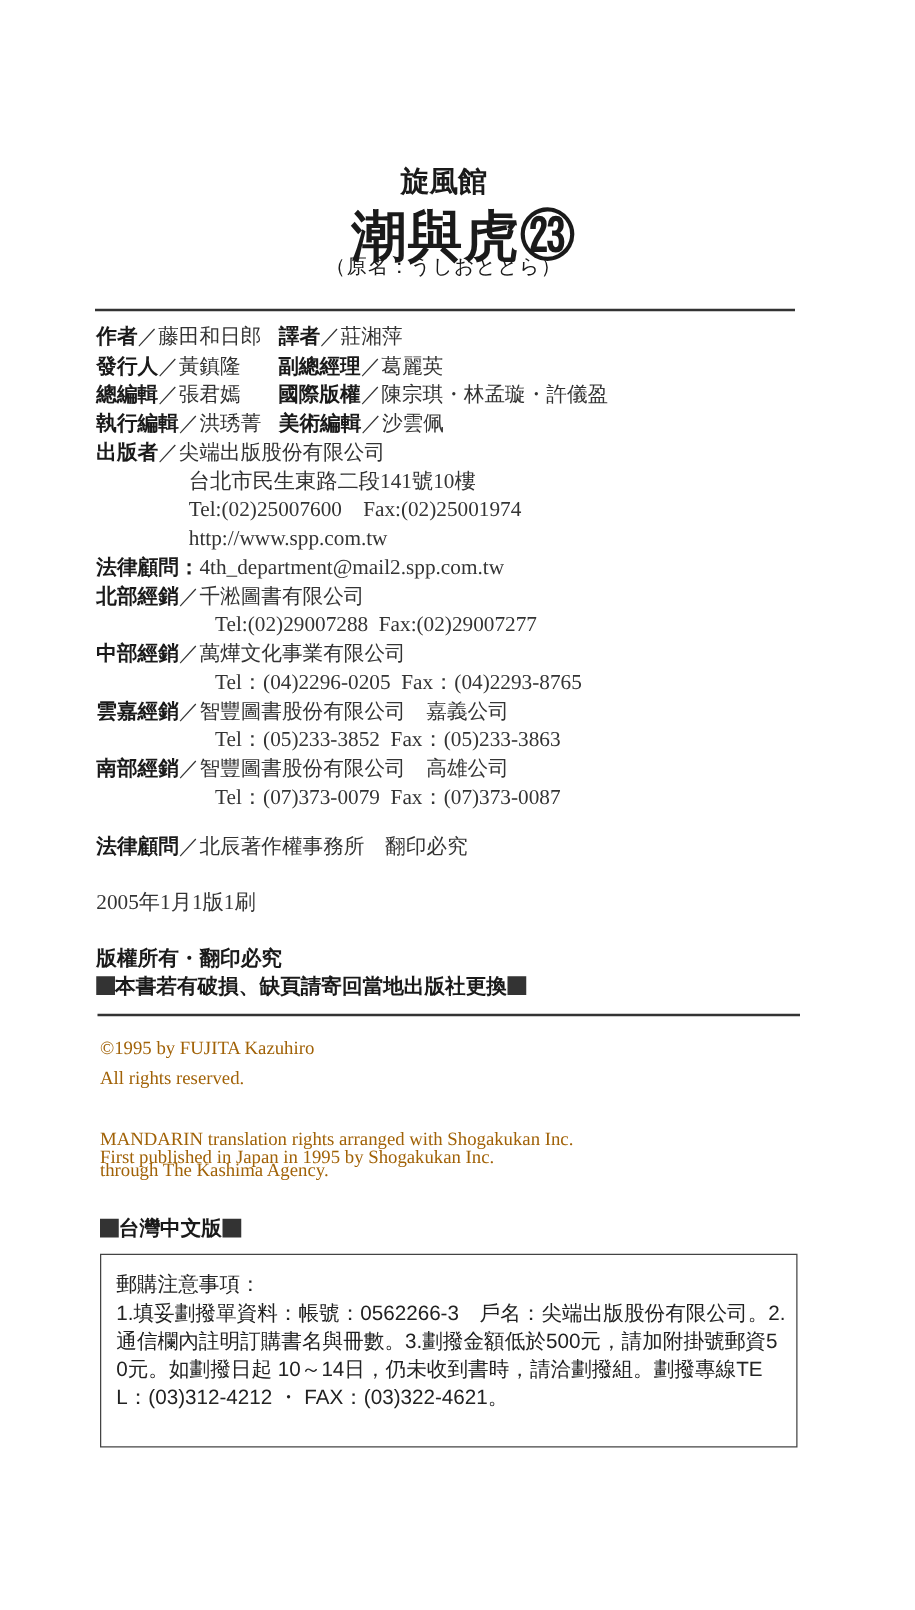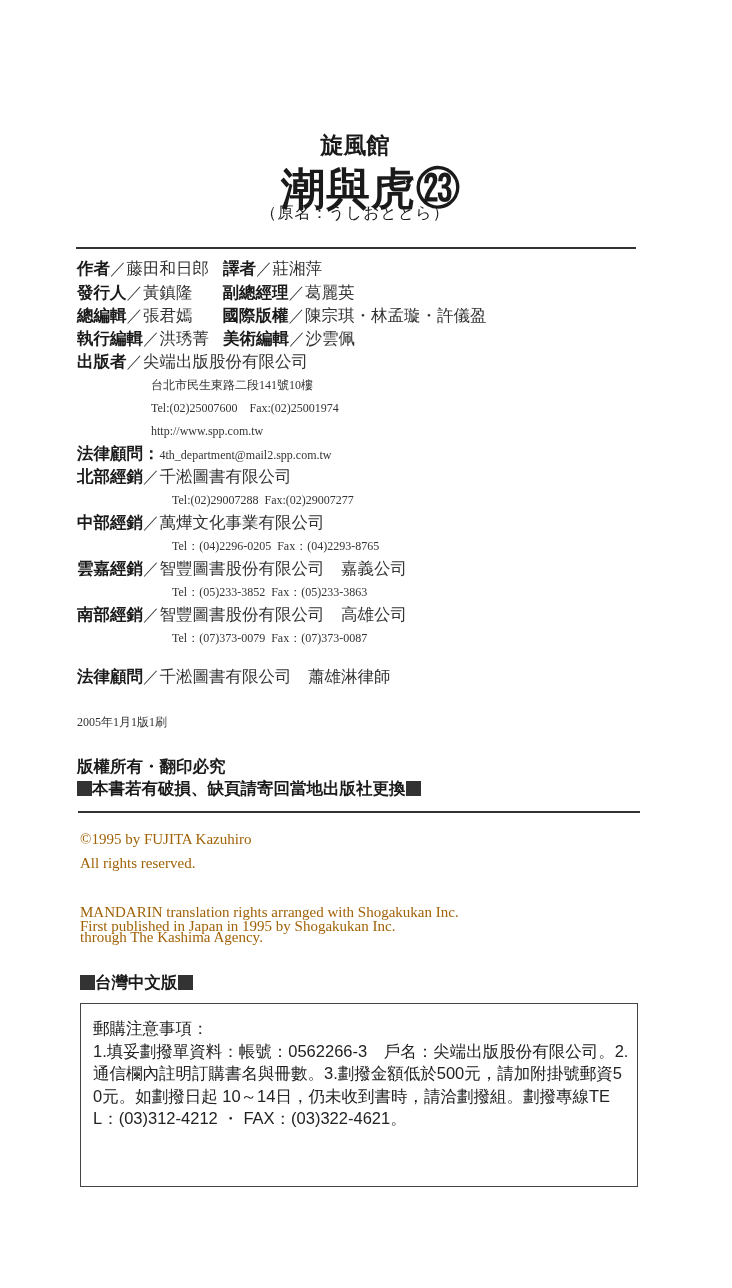--- a/index.html
+++ b/index.html
@@ -10,25 +10,25 @@
   }
   .abs { position: absolute; white-space: nowrap; }
   .center { left: 0; width: 710px; text-align: center; }
   .publisher { top: 130px; font-size: 23px; font-weight: bold; }
   .title { top: 160px; font-size: 44px; font-weight: bold; letter-spacing: 1px; margin-left: 16px; }
   .orig { top: 203px; font-size: 16px; letter-spacing: 1px; }
   .rule { position: absolute; height: 2px; background: #333; }
   .row { position: absolute; left: 77px; font-size: 16.5px; line-height: 22px; }
   .lbl { font-weight: bold; }
   .val { font-family: "DejaVu Serif", "Liberation Serif", serif; color: #333; }
-  .ser { font-family: "Liberation Serif", "DejaVu Serif", serif; font-size: 12px; color: #333; }
+  .ser { font-family: "Liberation Serif", "DejaVu Serif", serif; font-size: 17px; color: #333; }
   .gap { display: inline-block; }
   .en { position: absolute; left: 80px; font-family: Liberation Serif, serif; font-size: 15px; color: #a16207; line-height: 24.5px; }
   .box {
-    position: absolute; left: 80px; top: 1003px; width: 558px; height: 184px;
+    position: absolute; left: 80px; top: 1003px; width: 558px; height: 155px;
     border: 1.5px solid #444; box-sizing: border-box; padding: 13px 8px 0 12px;
     font-family: "Liberation Sans", "DejaVu Sans", sans-serif; font-size: 16.5px; line-height: 22.5px; color: #222;
     white-space: normal; word-break: break-all;
   }
   .sq { display: inline-block; width: 15px; height: 15px; background: #333; vertical-align: -2px; }
 </style>
 </head>
 <body>
 
 <div class="abs center publisher">旋風館</div>
@@ -75,21 +75,21 @@
   <span class="lbl">雲嘉經銷</span><span class="val">／</span><span class="val">智豐圖書股份有限公司　嘉義公司</span>
 </div>
 <div class="row ser" style="top:581px; left:172px; white-space:pre;">Tel：(05)233-3852  Fax：(05)233-3863</div>
 
 <div class="row" style="top:604px;">
   <span class="lbl">南部經銷</span><span class="val">／</span><span class="val">智豐圖書股份有限公司　高雄公司</span>
 </div>
 <div class="row ser" style="top:627px; left:172px; white-space:pre;">Tel：(07)373-0079  Fax：(07)373-0087</div>
 
 <div class="row" style="top:666px;">
-  <span class="lbl">法律顧問</span><span class="val">／</span><span class="val">千淞圖書有限公司　蕭雄淋律師</span>
+  <span class="lbl">法律顧問</span><span class="val">／</span><span class="val">北辰著作權事務所　翻印必究</span>
 </div>
 
 <div class="row ser" style="top:711px;">2005年1月1版1刷</div>
 
 <div class="row lbl" style="top:756px;">版權所有・翻印必究</div>
 <div class="row lbl" style="top:778px;">
   <span class="sq"></span><span>本書若有破損、缺頁請寄回當地出版社更換</span><span class="sq"></span>
 </div>
 
 <div class="rule" style="left:78px; top:811px; width:562px;"></div>

